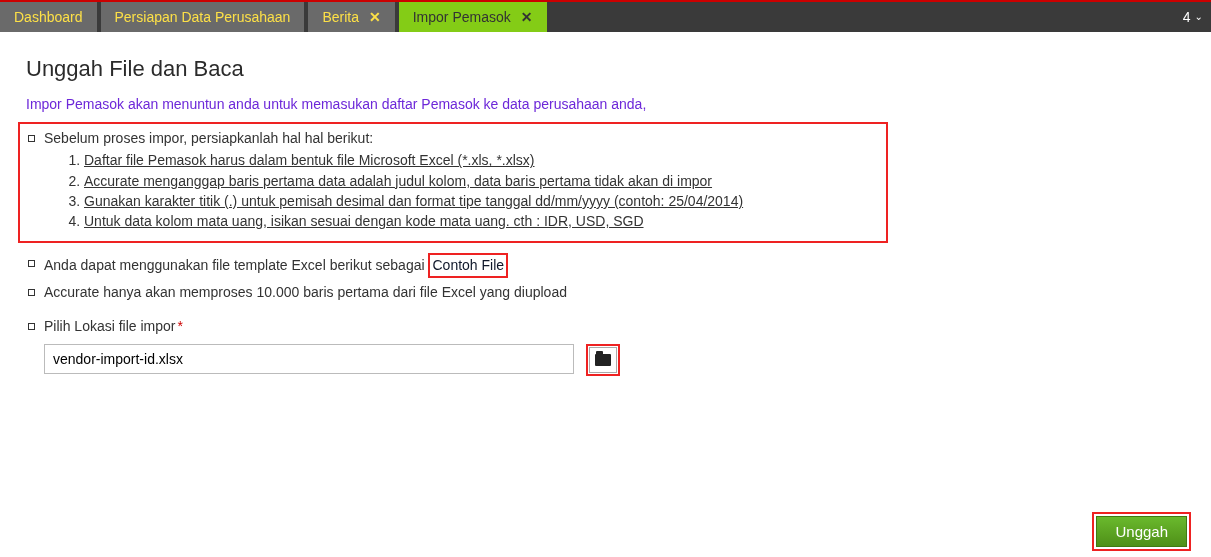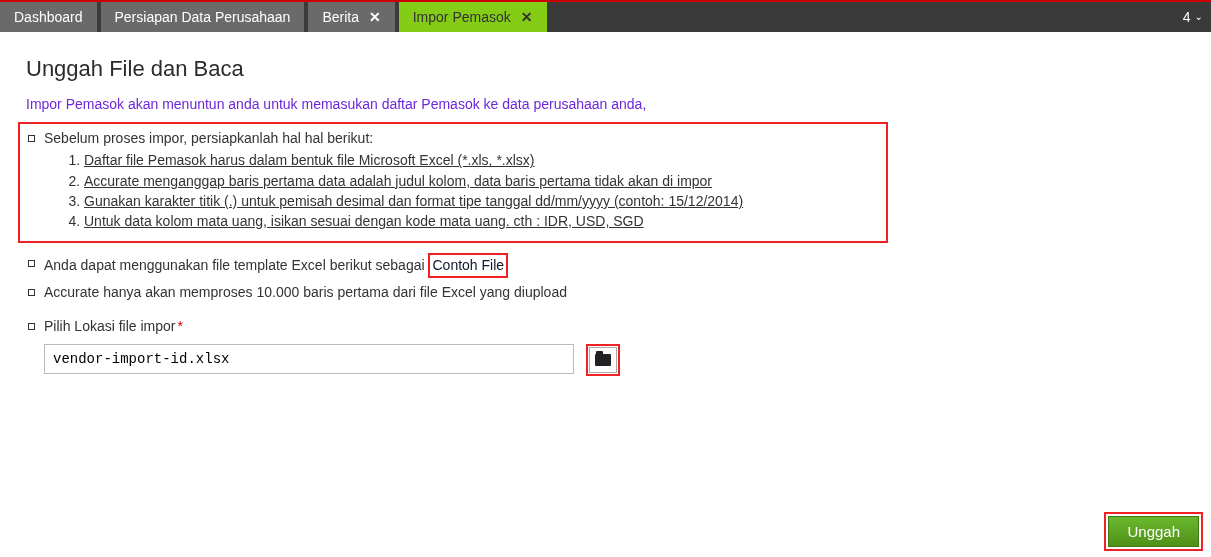--- a/index.html
+++ b/index.html
@@ -22,21 +22,21 @@
       background: #3a3a3a;
       height: 30px;
       display: flex;
       align-items: stretch;
       position: relative;
     }
     .tab {
       display: flex;
       align-items: center;
       padding: 0 14px;
-      color: #ffffff;
+      color: #fde047;
       font-size: 14px;
       cursor: pointer;
       background: #6a6a6a;
       margin-right: 4px;
       position: relative;
     }
     .tab.dark { background: #6a6a6a; }
     .tab.active {
       background: #84cc16;
       color: #333;
@@ -127,21 +127,20 @@
     .req-star {
       color: #c00;
       margin-left: 2px;
     }
     .file-row {
       margin-top: 8px;
       margin-left: 18px;
       display: flex;
       align-items: stretch;
       gap: 8px;
-      font-family: Liberation Mono, monospace;
     }
     .file-input {
       width: 530px;
       height: 30px;
       border: 1px solid #bbb;
       padding: 4px 8px;
       font-size: 14px;
       font-family: inherit;
       outline: none;
     }
@@ -176,21 +175,21 @@
       top: -3px;
       left: 1px;
       width: 7px;
       height: 3px;
       background: #222;
       border-radius: 1px 1px 0 0;
     }
     .footer {
       position: absolute;
       bottom: 6px;
-      right: 8px;
+      right: 20px;
       border-radius: 9px;
     }
     .upload-btn-wrap {
       border: 2px solid #e22;
       padding: 2px;
       display: inline-block;
     }
     .upload-btn {
       background: #5da423;
       background: linear-gradient(#6ab92d, #4f9018);
@@ -233,21 +232,21 @@
   <h1 class="page-title">Unggah File dan Baca</h1>
   <p class="intro">Impor Pemasok akan menuntun anda untuk memasukan daftar Pemasok ke data perusahaan anda,</p>
 
   <div class="box-highlight">
     <ul class="outer">
       <li>
         <span>Sebelum proses impor, persiapkanlah hal hal berikut:</span>
         <ol class="inner">
           <li>Daftar file Pemasok harus dalam bentuk file Microsoft Excel (*.xls, *.xlsx)</li>
           <li>Accurate menganggap baris pertama data adalah judul kolom, data baris pertama tidak akan di impor</li>
-          <li>Gunakan karakter titik (.) untuk pemisah desimal dan format tipe tanggal dd/mm/yyyy (contoh: 15/12/2014)</li>
+          <li>Gunakan karakter titik (.) untuk pemisah desimal dan format tipe tanggal dd/mm/yyyy (contoh: 25/04/2014)</li>
           <li>Untuk data kolom mata uang, isikan sesuai dengan kode mata uang. cth : IDR, USD, SGD</li>
         </ol>
       </li>
     </ul>
   </div>
 
   <ul class="outer">
     <li>
       <span>Anda dapat menggunakan file template Excel berikut sebagai </span><span class="link-box"><a class="link">Contoh File</a></span>
     </li>

